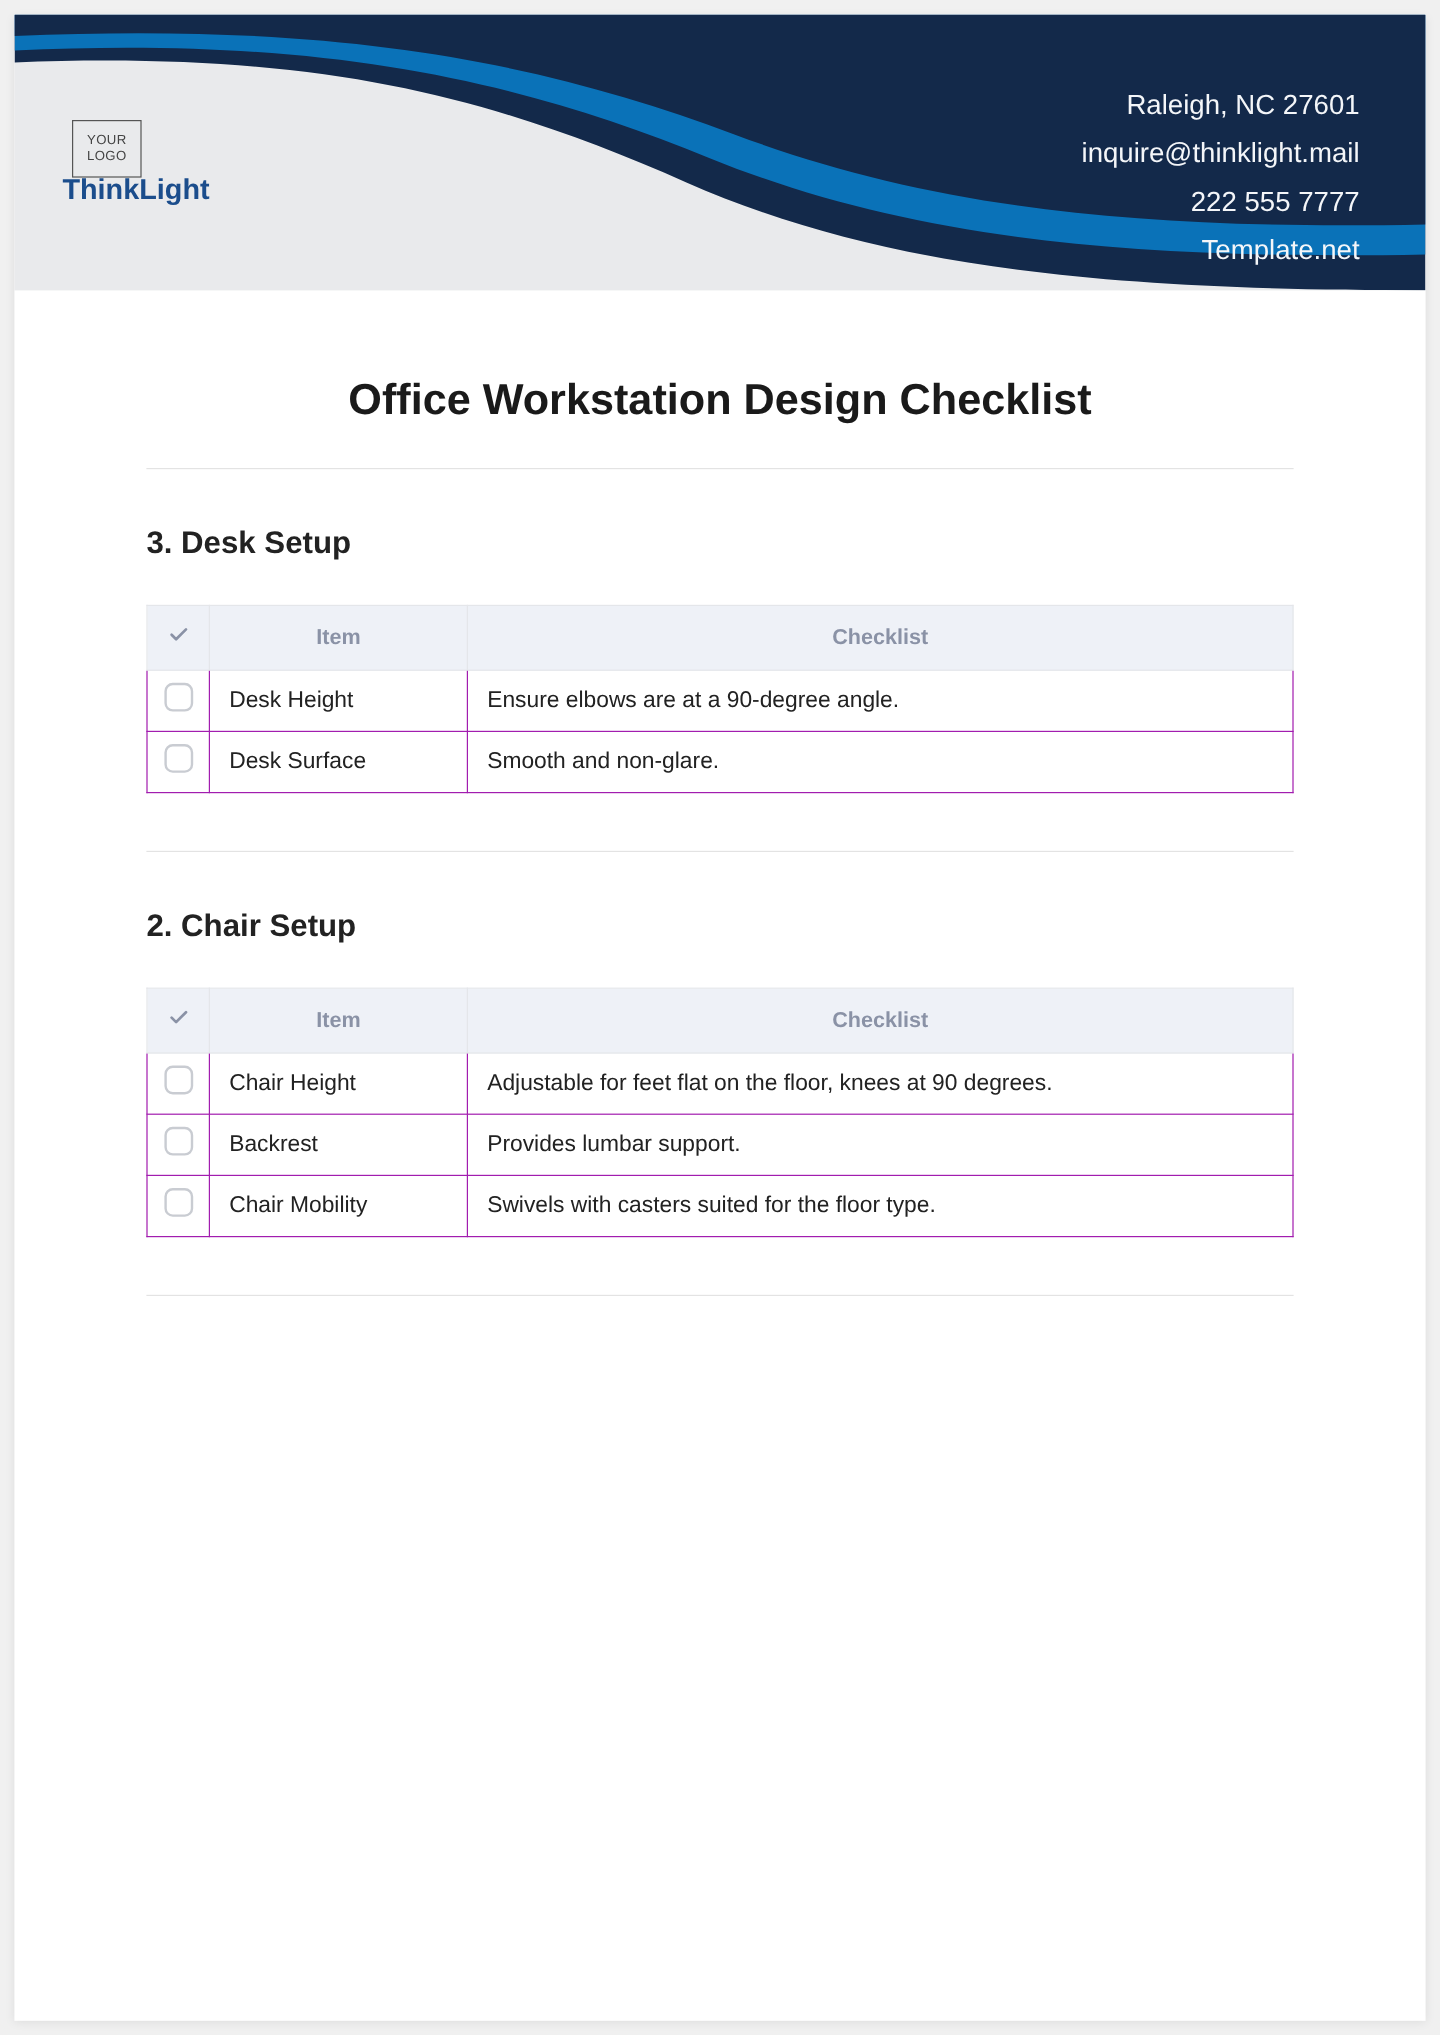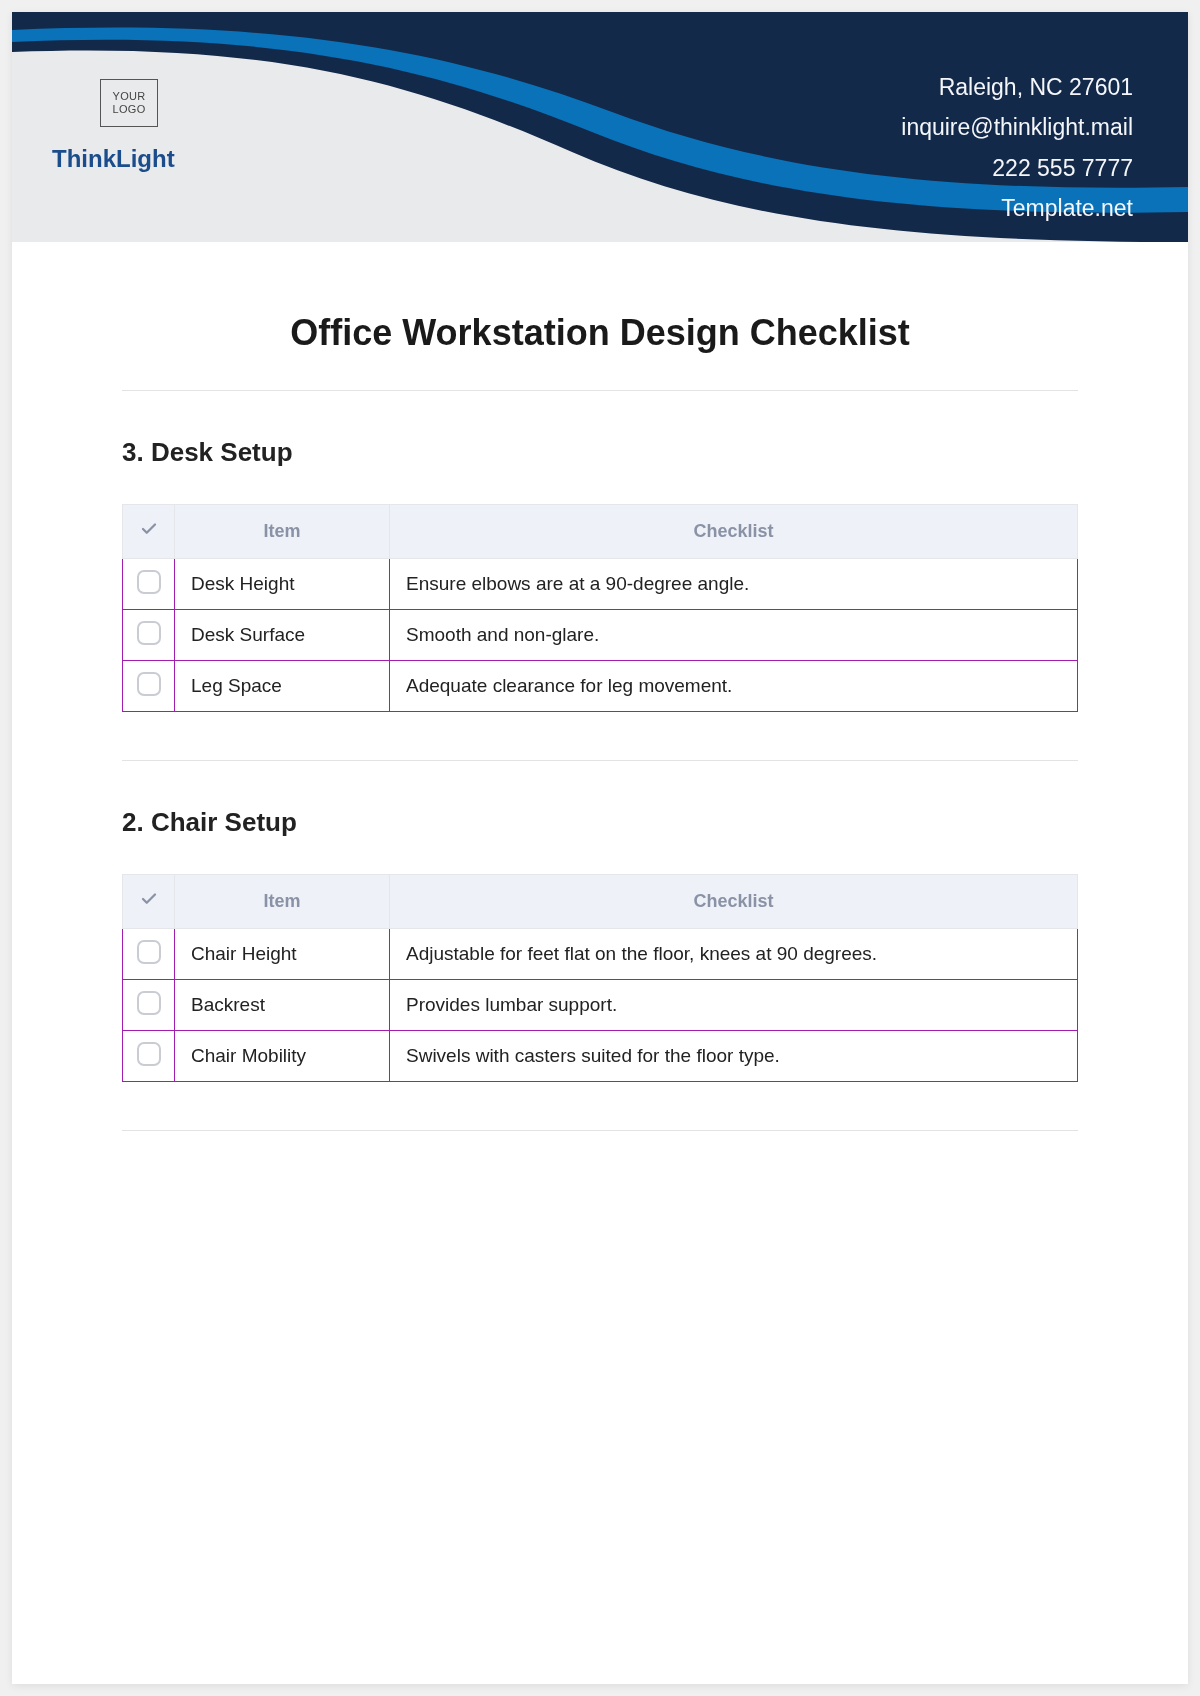--- a/index.html
+++ b/index.html
@@ -28,35 +28,34 @@
     overflow: hidden;
   }
   .header svg.bg {
     position: absolute;
     top: 0; left: 0;
     width: 100%;
     height: 100%;
   }
   .logo-box {
     position: absolute;
-    top: 67px;
+    top: 88px;
     left: 48px;
     width: 58px;
     height: 48px;
     border: 1.5px solid #555;
     display: flex;
     align-items: center;
     justify-content: center;
     font-size: 11px;
     line-height: 1.15;
     font-weight: 500;
     color: #444;
     text-align: center;
     letter-spacing: 0.3px;
-    margin-left: 40px;
   }
   .brand {
     position: absolute;
     top: 133px;
     left: 40px;
     font-size: 24px;
     font-weight: 800;
     color: #1b4d8c;
   }
   .contact {
@@ -189,25 +188,20 @@
           <tr>
             <td class="checkcell"><span class="checkbox-circle"></span></td>
             <td class="itemcell">Desk Height</td>
             <td>Ensure elbows are at a 90-degree angle.</td>
           </tr>
           <tr>
             <td class="checkcell"><span class="checkbox-circle"></span></td>
             <td class="itemcell">Desk Surface</td>
             <td>Smooth and non-glare.</td>
           </tr>
-          <tr>
-            <td class="checkcell"><span class="checkbox-circle"></span></td>
-            <td class="itemcell">Leg Space</td>
-            <td>Adequate clearance for leg movement.</td>
-          </tr>
         </tbody>
       </table>
     </div>
 
     <hr class="sep">
 
     <div class="section">
       <h2>2. Chair Setup</h2>
       <table class="checklist">
         <thead>

